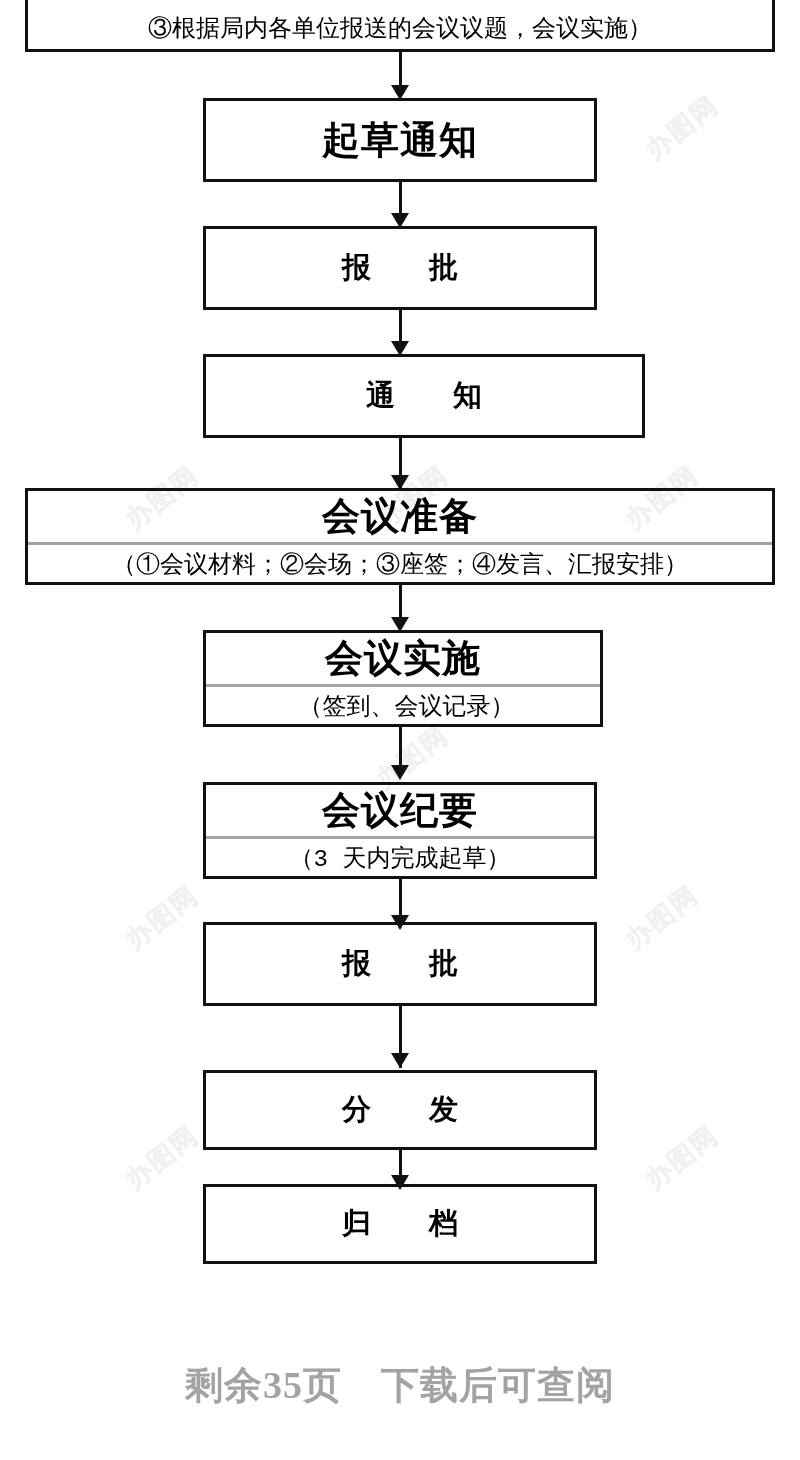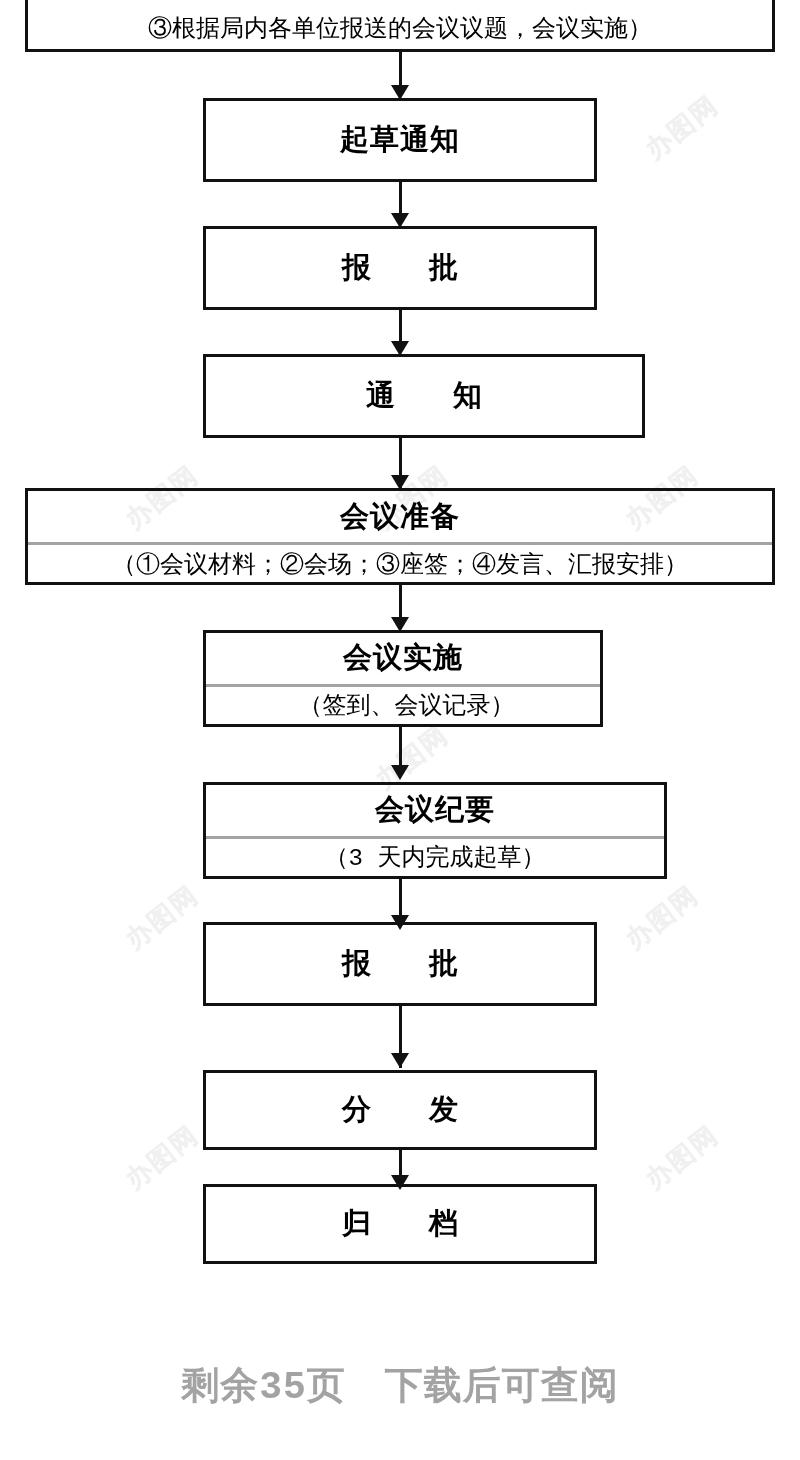--- a/index.html
+++ b/index.html
@@ -60,21 +60,21 @@
     justify-content: center;
     text-align: center;
     white-space: nowrap;
   }
   .node-row.divided {
     border-top: 3px solid #a3a3a3;
     font-family: Liberation Mono, monospace;
   }
   .title {
     font-weight: 700;
-    font-size: 29px;
+    font-size: 38px;
     letter-spacing: 1px;
   }
   .sub {
     font-weight: 400;
     font-size: 24px;
     letter-spacing: 0px;
   }
   .plain {
     font-weight: 700;
     font-size: 29px;
@@ -95,21 +95,21 @@
     border-top: 15px solid #111111;
     z-index: 11;
   }
 
   
   #footer-note {
     position: absolute;
     left: 0;
     width: 800px;
     text-align: center;
-    font-family: Liberation Mono, monospace;
+    font-family: Liberation Serif, serif;
     font-weight: 700;
     font-size: 38px;
     color: #a3a3a3;
     letter-spacing: 1px;
     z-index: 12;
     white-space: nowrap;
   }
 </style>
 </head>
 <body>
@@ -166,21 +166,21 @@
   <div class="arrowhead" style="left:391px; top:617px;"></div>
 
   <div class="node" id="node-meeting-execution" style="left:203px; top:630px; width:400px; height:97px;">
     <div class="node-row title" style="height:54px;">会议实施</div>
     <div class="node-row sub divided" style="height:43px;padding-left:7px;">（签到、会议记录）</div>
   </div>
 
   <div class="connector" style="left:399px; top:727px; height:44px;"></div>
   <div class="arrowhead" style="left:391px; top:765px;"></div>
 
-  <div class="node" id="node-meeting-minutes" style="left:203px; top:782px; width:464px; height:97px;">
+  <div class="node" id="node-meeting-minutes" style="left:203px; top:782px; width:394px; height:97px;">
     <div class="node-row title" style="height:54px;">会议纪要</div>
     <div class="node-row sub divided" style="height:43px;">（3 天内完成起草）</div>
   </div>
 
   <div class="connector" style="left:399px; top:879px; height:44px;"></div>
   <div class="arrowhead" style="left:391px; top:915px;"></div>
 
   <div class="node" id="node-approval-2" style="left:203px; top:922px; width:394px; height:84px;">
     <div class="node-row plain" style="height:100%;">报　　批</div>
   </div>

